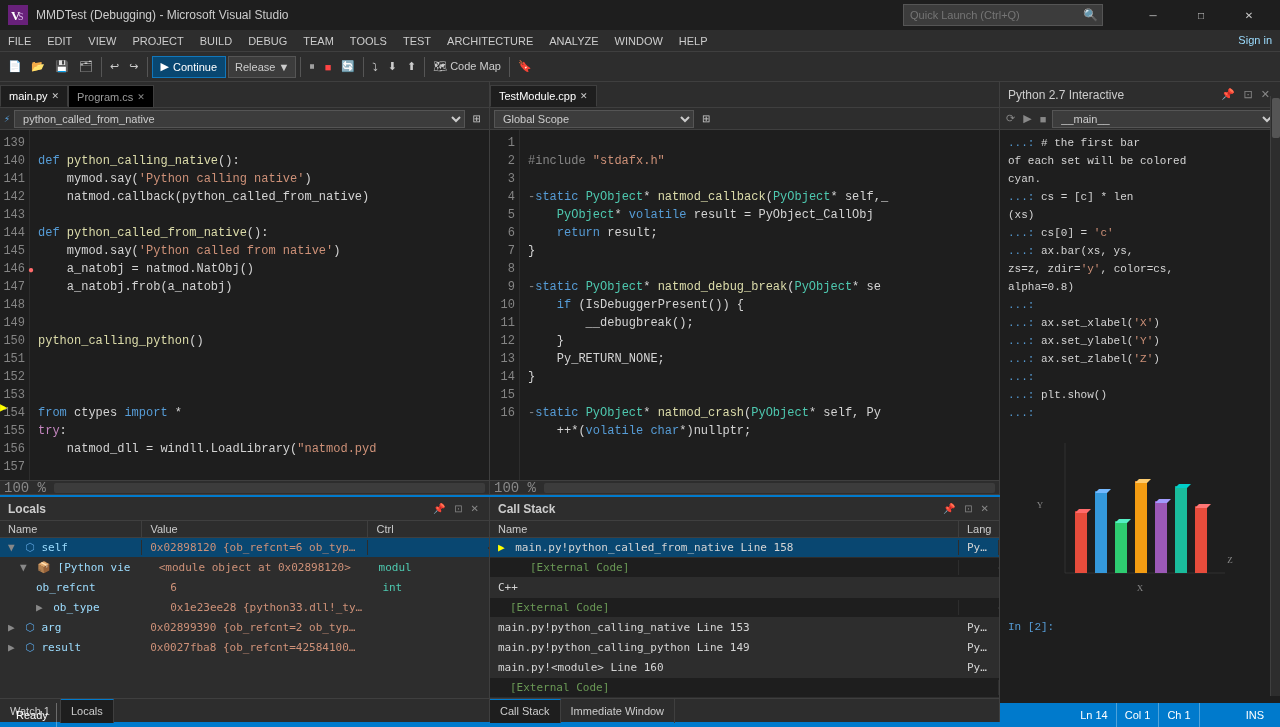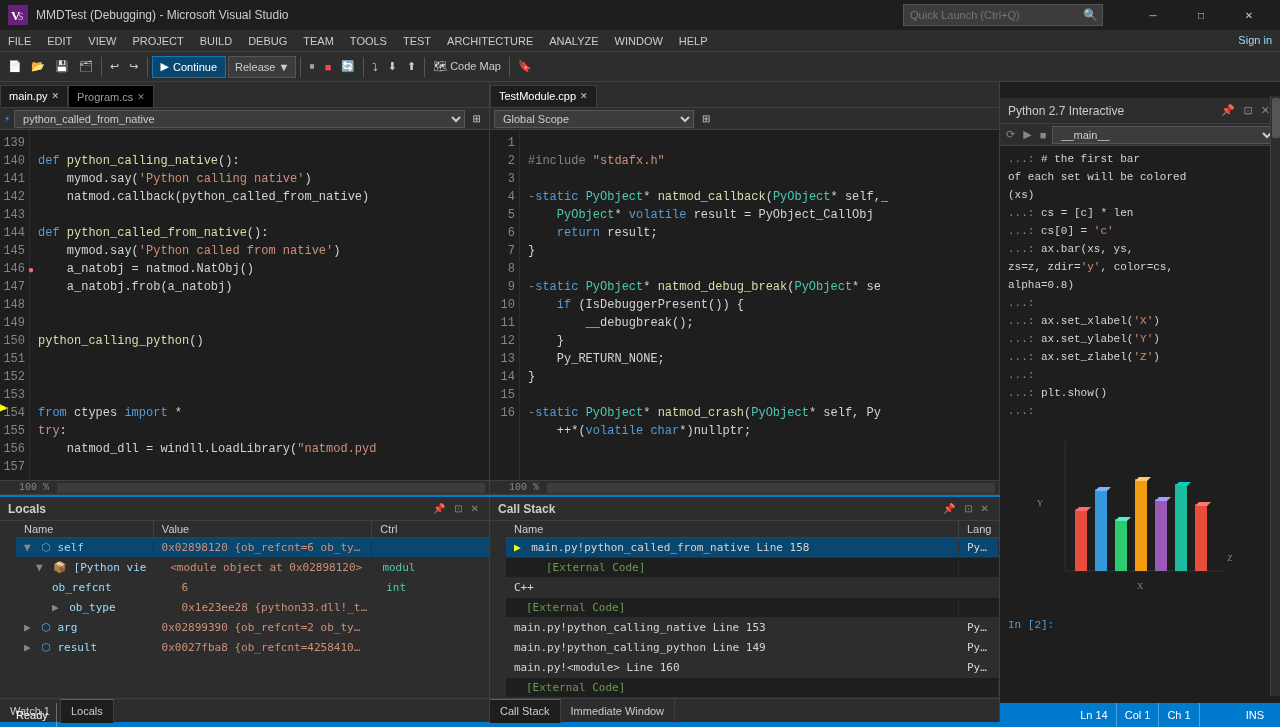--- a/index.html
+++ b/index.html
@@ -55,36 +55,36 @@
     
     .kw { color: #569cd6; }
     .kw2 { color: #c586c0; }
     .fn { color: #dcdcaa; }
     .str { color: #ce9178; }
     .type { color: #4ec9b0; }
     .dim { color: #858585; }
 
     
     .scroll-row { display: flex; align-items: center; background: #2d2d2d; height: 14px; border-top: 1px solid #3f3f3f; }
-    .zoom-label { font-size: 10px; color: #888; padding: 0 4px; white-space: nowrap; margin-left: 15px; }
+    .zoom-label { font-size: 14px; color: #888; padding: 0 4px; white-space: nowrap; }
     .h-scrollbar { flex: 1; height: 10px; background: #3c3c3c; margin: 2px 4px; border-radius: 2px; }
 
     
     #bottom { display: flex; height: 258px; border-top: 2px solid #007acc; }
     .bottom-panel { display: flex; flex-direction: column; border-right: 1px solid #3f3f3f; }
     .bottom-panel.locals { width: 490px; }
     .bottom-panel.callstack { flex: 1; }
 
     
     .panel-header { display: flex; align-items: center; background: #2d2d2d; height: 24px; border-bottom: 1px solid #3f3f3f; padding: 0 8px; font-size: 12px; font-family: 'Segoe UI', sans-serif; color: #cccccc; font-weight: bold; }
     .panel-header-actions { margin-left: auto; display: flex; gap: 4px; }
     .panel-action-btn { background: none; border: none; color: #888; cursor: pointer; font-size: 10px; padding: 2px; }
 
     
-    .data-table { flex: 1; overflow: hidden; padding-left: 16px; }
+    .data-table { flex: 1; overflow: hidden; }
     .table-header { display: flex; background: #2d2d2d; border-bottom: 1px solid #3f3f3f; }
     .th { padding: 2px 8px; font-size: 11px; font-family: 'Segoe UI', sans-serif; color: #cccccc; border-right: 1px solid #3f3f3f; flex: 1; }
     .th:last-child { border-right: none; }
     .th.name-col { flex: 1.2; }
     .th.value-col { flex: 2; }
     .th.type-col { flex: 1; }
     .th.lang-col { width: 40px; flex: none; }
     .table-body { overflow-y: auto; }
     .tr { display: flex; border-bottom: 1px solid #2d2d2d; min-height: 20px; align-items: center; }
     .tr.selected { background: #094771; }
@@ -97,21 +97,21 @@
     .indent1 { padding-left: 20px; }
     .indent2 { padding-left: 36px; }
 
     
     .tab-footer { display: flex; align-items: center; background: #2d2d2d; height: 24px; border-top: 1px solid #3f3f3f; }
     .footer-tab { display: flex; align-items: center; padding: 0 10px; height: 24px; font-size: 11px; font-family: 'Segoe UI', sans-serif; color: #cccccc; cursor: pointer; border-right: 1px solid #3f3f3f; }
     .footer-tab.active { background: #1e1e1e; border-top: 1px solid #007acc; }
 
     
     #right-panel { width: 280px; display: flex; flex-direction: column; background: #1e1e1e; }
-    .right-panel-header { display: flex; align-items: center; background: #2d2d2d; height: 26px; padding: 0 8px; font-size: 12px; font-family: 'Segoe UI', sans-serif; color: #cccccc; border-bottom: 1px solid #3f3f3f; margin-top: 16px; }
+    .right-panel-header { display: flex; align-items: center; background: #2d2d2d; height: 26px; padding: 0 8px; font-size: 12px; font-family: 'Segoe UI', sans-serif; color: #cccccc; border-bottom: 1px solid #3f3f3f; }
     .right-panel-toolbar { display: flex; align-items: center; background: #2d2d2d; height: 22px; padding: 0 4px; border-bottom: 1px solid #3f3f3f; gap: 4px; }
     .rp-btn { background: none; border: none; color: #888; cursor: pointer; font-size: 11px; padding: 2px; }
     .right-content { flex: 1; overflow: hidden; padding: 4px 8px; font-size: 12px; line-height: 18px; color: #d4d4d4; }
     .right-content .prompt { color: #569cd6; }
     .chart-area { display: flex; align-items: center; justify-content: center; height: 180px; margin: 8px 0; }
 
     
     #status-bar { display: flex; align-items: center; background: #007acc; height: 24px; padding: 0 8px; font-size: 11px; font-family: 'Segoe UI', sans-serif; color: #ffffff; justify-content: flex-end; }
     .status-item { padding: 0 8px; border-right: 1px solid rgba(255,255,255,0.3); height: 24px; display: flex; align-items: center; }
     .status-item:last-child { border-right: none; margin-left: 38px; }
@@ -481,22 +481,23 @@
       <button class="rp-btn">⟳</button>
       <button class="rp-btn">▶</button>
       <button class="rp-btn">■</button>
       <select style="background:#3c3c3c; border:1px solid #555; color:#ccc; font-size:11px; padding:1px 4px; height:18px; flex:1;">
         <option>__main__</option>
       </select>
     </div>
     <div class="right-content" style="overflow-y: auto; font-size:11px;">
       <div><span class="prompt">...:</span>        # the first bar</div>
       <div>of each set will be colored</div>
+      <div>cyan.</div>
+      <div><span class="prompt">...:</span>      cs = [c] * len</div>
       <div>(xs)</div>
-      <div><span class="prompt">...:</span>      cs = [c] * len</div>
       <div><span class="prompt">...:</span>      cs[0] = <span class="str">'c'</span></div>
       <div><span class="prompt">...:</span>      ax.bar(xs, ys,</div>
       <div>zs=z, zdir=<span class="str">'y'</span>, color=cs,</div>
       <div>alpha=0.8)</div>
       <div><span class="prompt">...:</span></div>
       <div><span class="prompt">...:</span> ax.set_xlabel(<span class="str">'X'</span>)</div>
       <div><span class="prompt">...:</span> ax.set_ylabel(<span class="str">'Y'</span>)</div>
       <div><span class="prompt">...:</span> ax.set_zlabel(<span class="str">'Z'</span>)</div>
       <div><span class="prompt">...:</span></div>
       <div><span class="prompt">...:</span> plt.show()</div>

